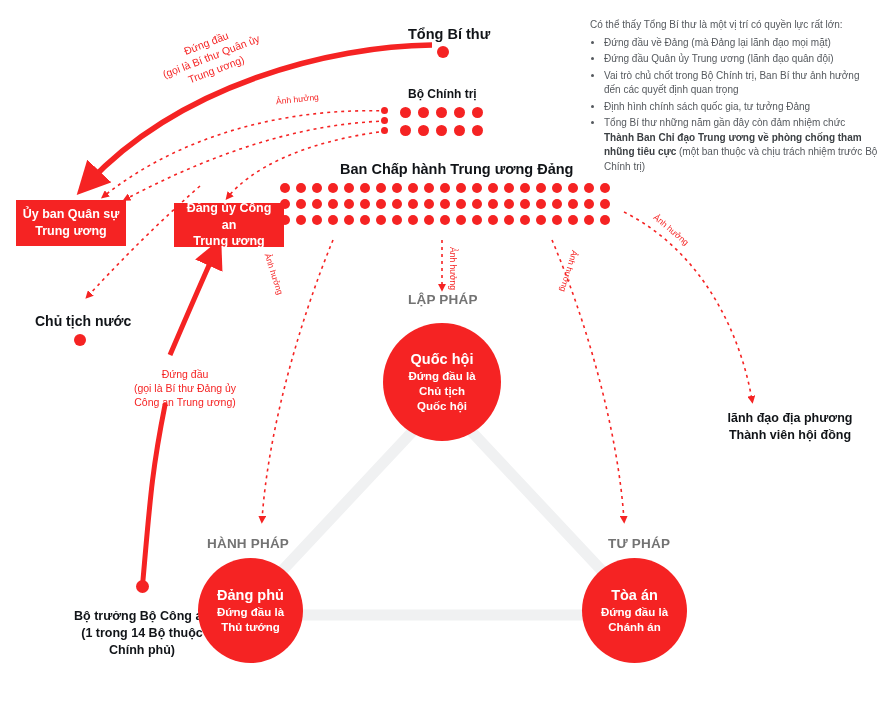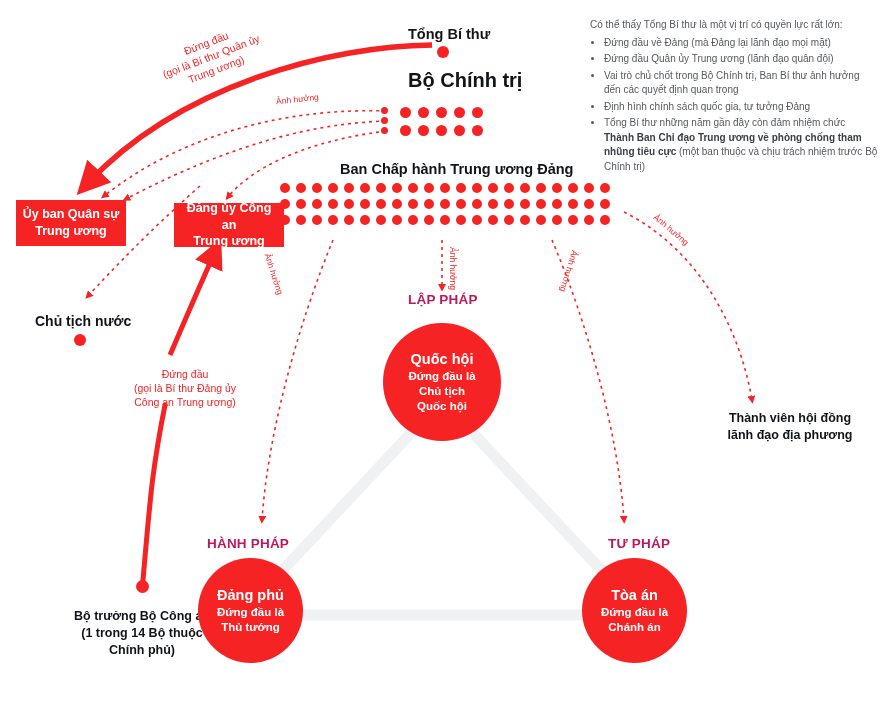--- a/index.html
+++ b/index.html
@@ -46,21 +46,21 @@
     text-align:center;
     box-sizing:border-box;
   }
   .circle-title{font-size:14.5px;font-weight:bold;line-height:1.3;}
   .circle-sub{font-size:11.5px;font-weight:bold;line-height:1.32;}
 
   .branch-label{
     position:absolute;
     font-size:13.5px;
     font-weight:bold;
-    color:#be185d;
+    color:#737373;
     letter-spacing:.2px;
     white-space:nowrap;
   }
 
   .dotgrid{position:absolute;display:grid;}
   .dot{background:#F52323;border-radius:50%;}
 
   .edge-text{
     position:absolute;
     color:#F52323;
@@ -130,21 +130,21 @@
     <path d="M 442,240 L 442,288" fill="none" stroke="#F52323" stroke-width="1.6" stroke-dasharray="3,4" marker-end="url(#dashHead)"></path>
 
     <path d="M 552,240 C 586,320 618,430 624,520" fill="none" stroke="#F52323" stroke-width="1.6" stroke-dasharray="3,4" marker-end="url(#dashHead)"></path>
 
     <path d="M 624,212 C 700,250 740,330 752,400" fill="none" stroke="#F52323" stroke-width="1.6" stroke-dasharray="3,4" marker-end="url(#dashHead)"></path>
   </svg>
 
   <div class="node-label" style="left:408px;top:25px;font-size:14.5px;">Tổng Bí thư</div>
   <div class="tiny-dot" style="left:437px;top:46px;width:12px;height:12px;"></div>
 
-  <div class="node-label" style="left:408px;top:68px;font-size:20px;">Bộ Chính trị</div>
+  <div class="node-label" style="left:408px;top:87px;font-size:12px;">Bộ Chính trị</div>
   <div class="dotgrid" id="grid-bct" style="left: 400px; top: 107px; grid-template-columns: repeat(5, 11px); gap: 7px;">
       <div class="dot" style="width: 11px; height: 11px;"></div>
       <div class="dot" style="width: 11px; height: 11px;"></div>
       <div class="dot" style="width: 11px; height: 11px;"></div>
       <div class="dot" style="width: 11px; height: 11px;"></div>
       <div class="dot" style="width: 11px; height: 11px;"></div>
       <div class="dot" style="width: 11px; height: 11px;"></div>
       <div class="dot" style="width: 11px; height: 11px;"></div>
       <div class="dot" style="width: 11px; height: 11px;"></div>
       <div class="dot" style="width: 11px; height: 11px;"></div>
@@ -239,22 +239,22 @@
   <div class="tiny-dot" style="left:74px;top:334px;width:12px;height:12px;"></div>
 
   <div class="tiny-dot" style="left:136px;top:580px;width:13px;height:13px;"></div>
   <div class="plaintext" style="left:42px;top:608px;width:200px;">
     <div>Bộ trưởng Bộ Công an</div>
     <div>(1 trong 14 Bộ thuộc</div>
     <div>Chính phủ)</div>
   </div>
 
   <div class="plaintext" style="left:700px;top:410px;width:180px;">
+    <div>lãnh đạo địa phương</div>
     <div>Thành viên hội đồng</div>
-    <div>lãnh đạo địa phương</div>
   </div>
 
   <div class="branch-label" style="left:408px;top:292px;">LẬP PHÁP</div>
   <div class="branch-label" style="left:207px;top:536px;">HÀNH PHÁP</div>
   <div class="branch-label" style="left:608px;top:536px;">TƯ PHÁP</div>
 
   <div class="circle-node" style="left:383px;top:323px;width:118px;height:118px;">
     <div class="circle-title">Quốc hội</div>
     <div class="circle-sub">Đứng đầu là</div>
     <div class="circle-sub">Chủ tịch</div>

